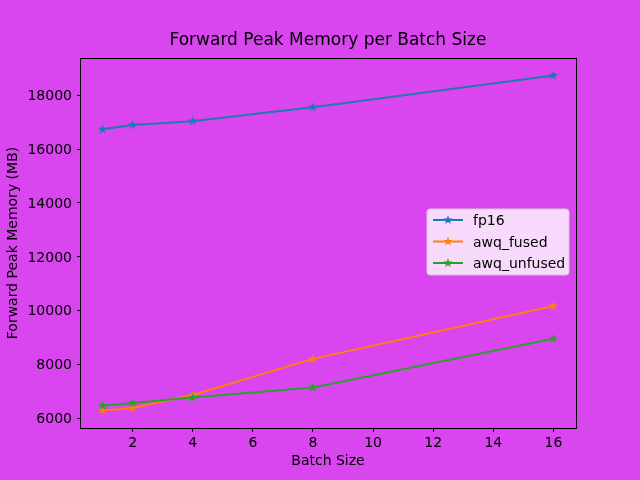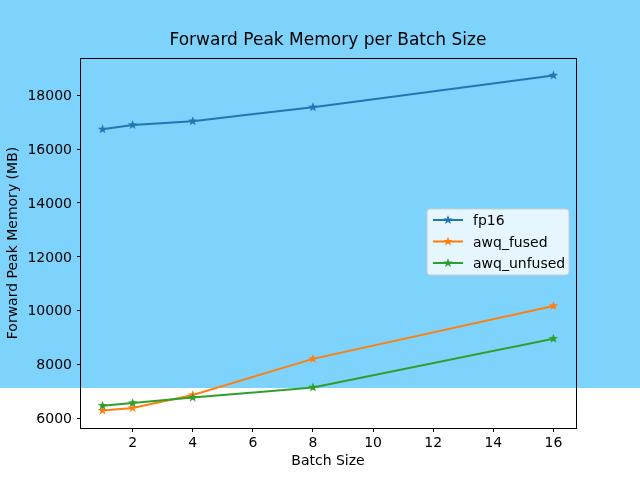--- a/index.html
+++ b/index.html
@@ -7,22 +7,22 @@
     padding: 0;
     width: 640px;
     height: 480px;
     background: #ffffff;
     overflow: hidden;
     font-family: "DejaVu Sans", sans-serif;
   }
   .figure {
     position: relative;
     width: 640px;
-    height: 388px;
-    background: #7dd3fc;
+    height: 480px;
+    background: #d946ef;
   }
   svg text {
     font-family: "DejaVu Sans", sans-serif;
     fill: #000000;
   }
   .chart-title  { font-size: 17px; }
   .axis-label   { font-size: 14px; }
   .tick-label   { font-size: 14px; }
   .legend-label { font-size: 14px; }
 </style>

